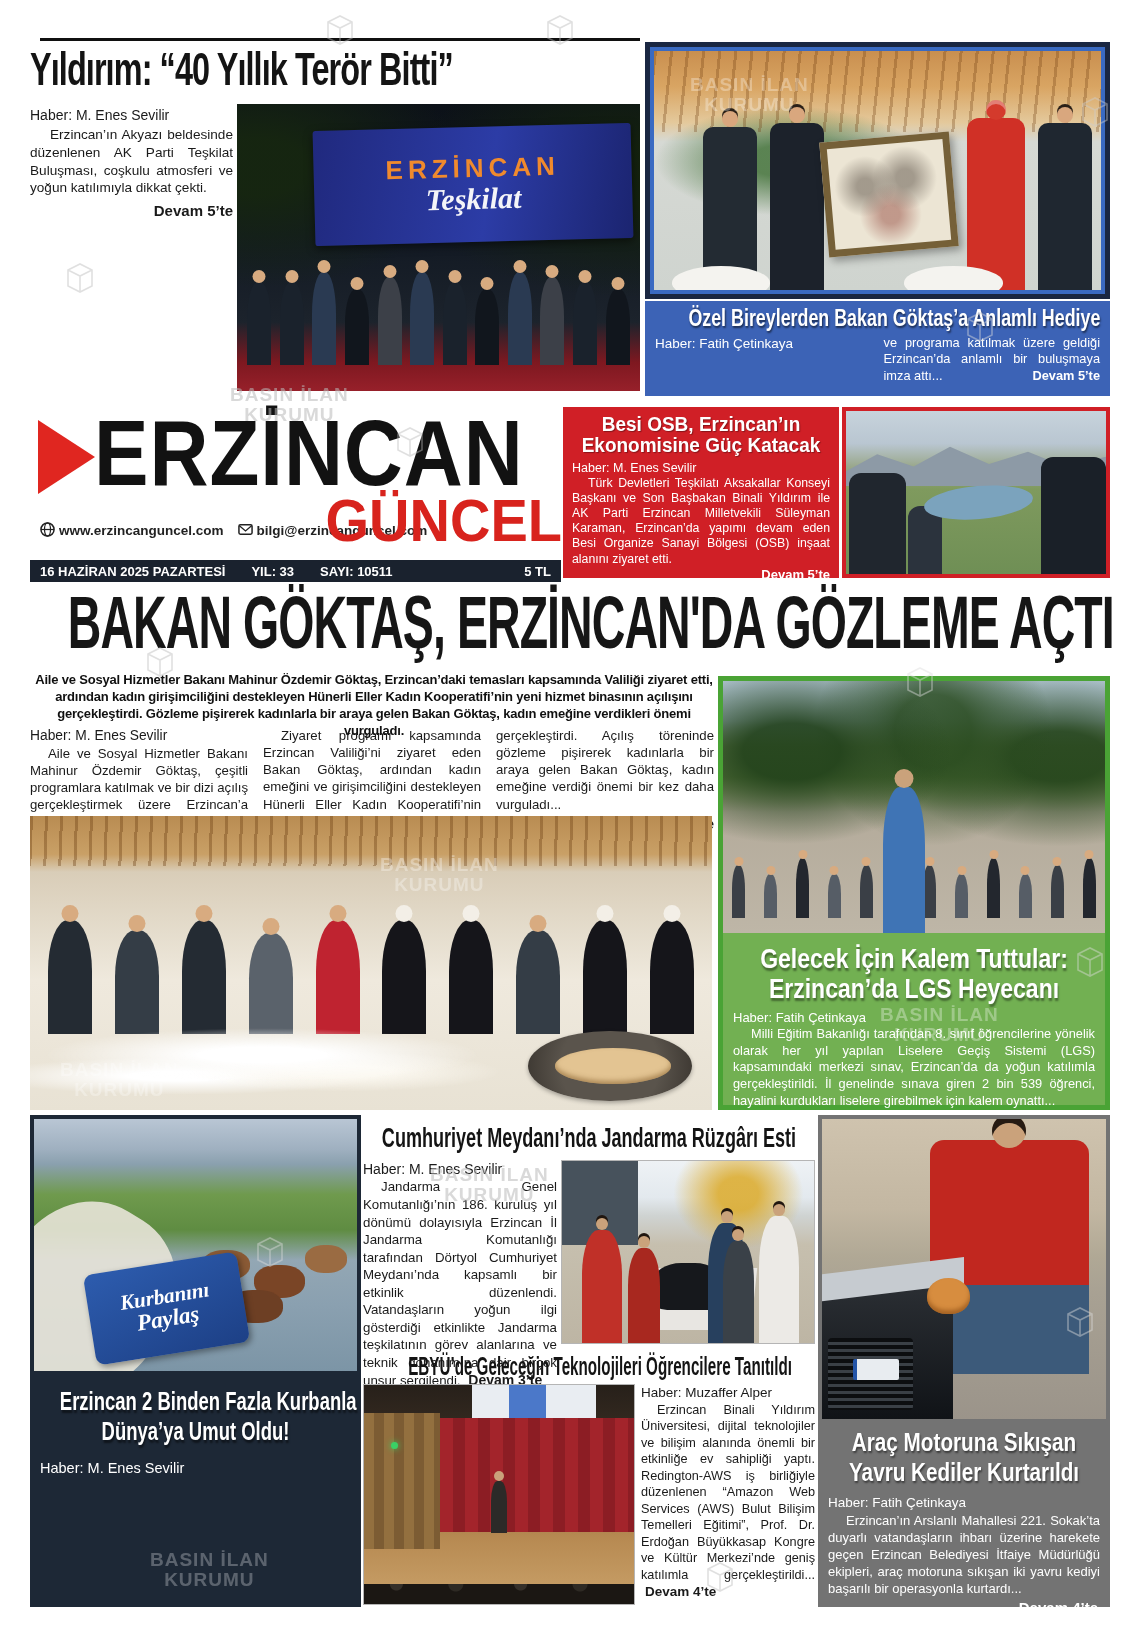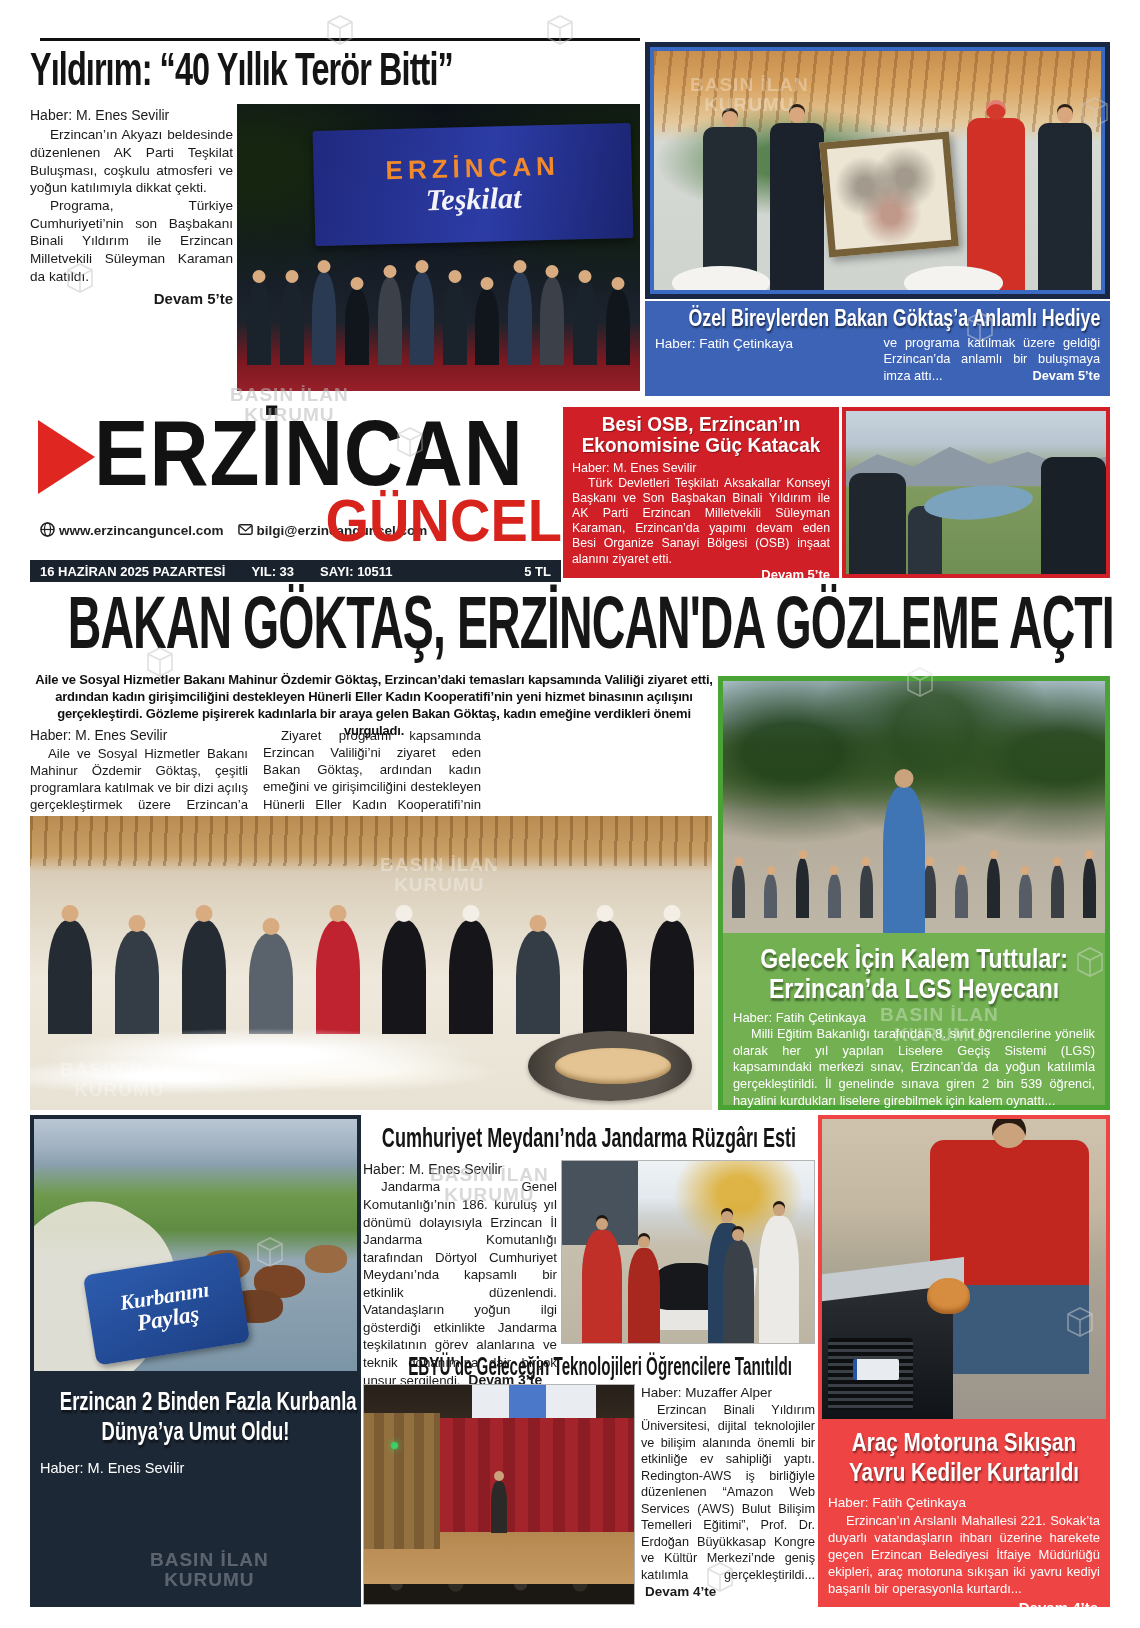--- a/index.html
+++ b/index.html
@@ -260,21 +260,21 @@
     background-image:radial-gradient(circle at 12% 0,#35302a 0 6px,transparent 7px),
      radial-gradient(circle at 34% 0,#2e2a24 0 7px,transparent 8px),
      radial-gradient(circle at 58% 0,#35302a 0 6px,transparent 7px),
      radial-gradient(circle at 80% 0,#2e2a24 0 7px,transparent 8px)}
   #ebyu-col{left:641px;top:1384px;width:174px;font-size:12.7px;line-height:1.3}
   #ebyu-col .by{font-size:13.5px}
   #ebyu-col p{text-indent:16px;text-align:justify}
   #ebyu-col .devam{font-size:13.5px;margin-left:4px}
 
   
-  #kedi-box{left:818px;top:1115px;width:292px;height:492px;background:#ef4444;color:#fff;padding:4px}
+  #kedi-box{left:818px;top:1115px;width:292px;height:492px;background:#737373;color:#fff;padding:4px}
   #kedi-photo{position:relative;width:100%;height:300px;overflow:hidden;
     background:linear-gradient(180deg,#cfc3ae 0%,#c3b7a2 30%,#b0a895 46%,#a8a193 58%,#9b948a 100%)}
   #kedi-photo .man{position:absolute;right:6%;top:7%;width:56%;height:78%;
     background:linear-gradient(180deg,#c1271f 0 62%,#3c5a7a 62% 100%);border-radius:14px 14px 0 0}
   #kedi-photo .man::before{content:"";position:absolute;top:-26px;left:50%;
     transform:translateX(-50%);width:34px;height:34px;border-radius:50%;background:#caa27b;
     box-shadow:inset 0 9px 0 #261a12}
   #kedi-photo .kitten{position:absolute;left:37%;top:53%;width:15%;height:12%;
     background:#d78d3f;border-radius:50% 50% 45% 45%;z-index:3;
     box-shadow:inset 0 -4px 4px rgba(120,60,10,.5)}
@@ -305,21 +305,20 @@
 
 <div class="page">
 
   <div class="abs" id="rule-top"></div>
   <h1 class="abs hl" id="terror-headline">Yıldırım: “40 Yıllık Terör Bitti”</h1>
 
   <div class="abs" id="terror-col">
     <div class="by">Haber: M. Enes Sevilir</div>
     <div class="bd">
       <p>Erzincan’ın Akyazı beldesinde düzenlenen AK Parti Teşkilat Buluşması, coşkulu atmosferi ve yoğun katılımıyla dikkat çekti.</p>
-      <p>Programa, Türkiye Cumhuriyeti’nin son Başbakanı Binali Yıldırım ile Erzincan Milletvekili Süleyman Karaman da katıldı.</p>
     </div>
     <div class="devam-line">Devam 5’te</div>
   </div>
 
   <div class="ph" id="terror-photo">
     <div class="stage-banner">
       <div class="banner-title">ERZİNCAN</div>
       <div class="banner-script">Teşkilat</div>
     </div>
     <div class="crowd">
@@ -411,20 +410,24 @@
   <div class="abs" id="main-lede">Aile ve Sosyal Hizmetler Bakanı Mahinur Özdemir Göktaş, Erzincan’daki temasları kapsamında Valiliği ziyaret etti, ardından kadın girişimciliğini destekleyen Hünerli Eller Kadın Kooperatifi’nin yeni hizmet binasının açılışını gerçekleştirdi. Gözleme pişirerek kadınlarla bir araya gelen Bakan Göktaş, kadın emeğine verdikleri önemi vurguladı.</div>
 
   <div class="abs" id="main-cols">
     <div class="col">
       <div class="by">Haber: M. Enes Sevilir</div>
       <p>Aile ve Sosyal Hizmetler Bakanı Mahinur Özdemir Göktaş, çeşitli programlara katılmak ve bir dizi açılış gerçekleştirmek üzere Erzincan’a geldi.</p>
     </div>
     <div class="col">
       <p>Ziyaret programı kapsamında Erzincan Valiliği’ni ziyaret eden Bakan Göktaş, ardından kadın emeğini ve girişimciliğini destekleyen Hünerli Eller Kadın Kooperatifi’nin yeni hizmet binasının açılışını</p>
     </div>
+    <div class="col col3">
+      <p>gerçekleştirdi. Açılış töreninde gözleme pişirerek kadınlarla bir araya gelen Bakan Göktaş, kadın emeğine verdiği önemi bir kez daha vurguladı...</p>
+      <div class="devam-line">Devam 2’de</div>
+    </div>
   </div>
 
   <div class="ph" id="main-photo">
     <div class="grp">
       <span class="fig suit"></span>
         <span class="fig suit2"></span>
         <span class="fig suit"></span>
       <span class="fig graym"></span>
         <span class="fig redw"></span>
         <span class="fig blackw"></span>

